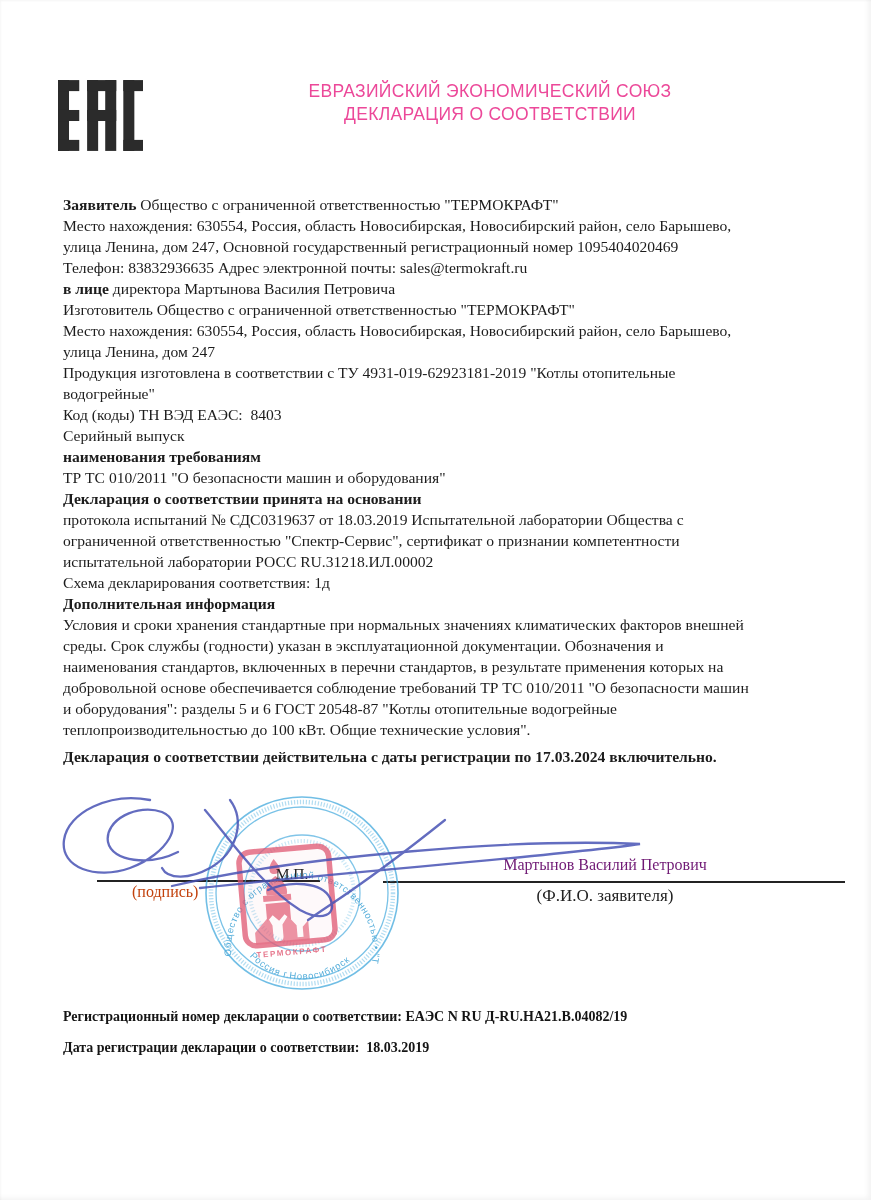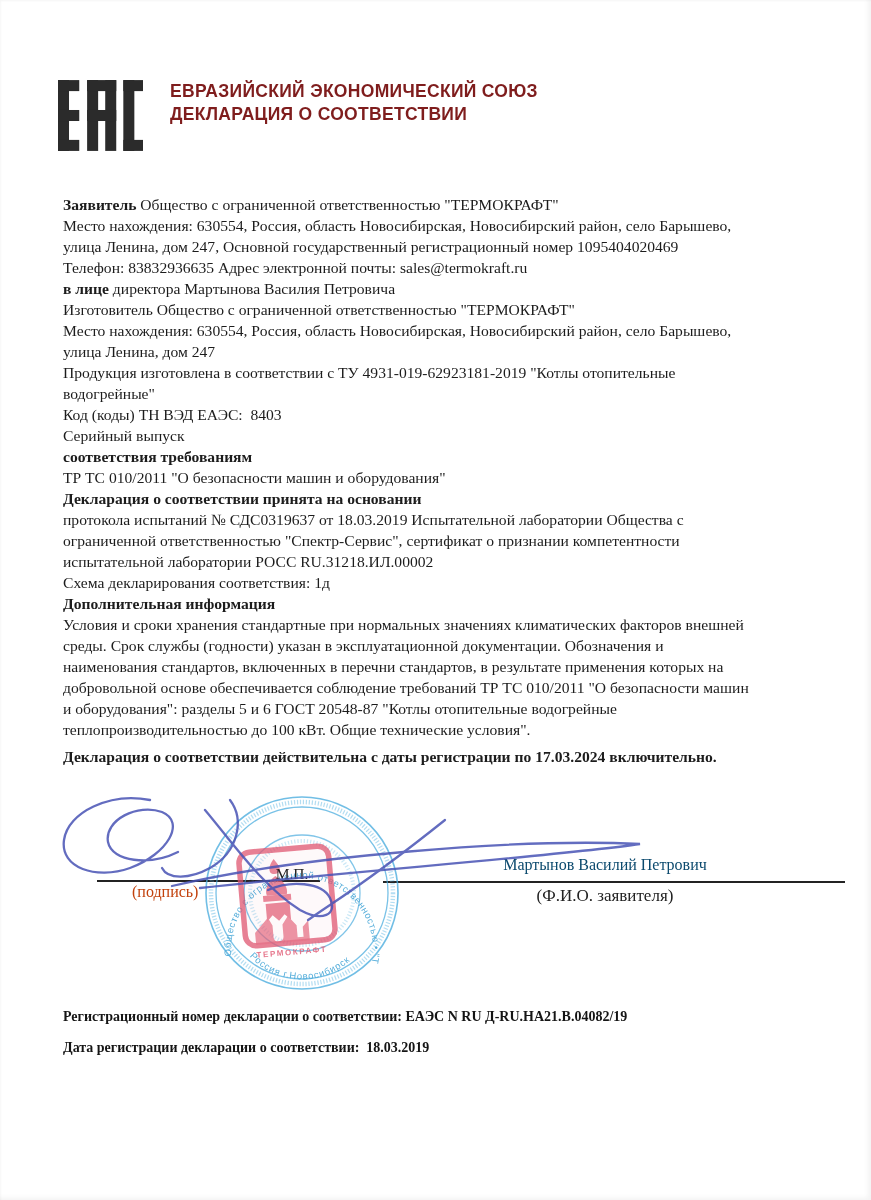--- a/index.html
+++ b/index.html
@@ -6,23 +6,23 @@
   body{
     width:871px;height:1200px;position:relative;background:#ffffff;
     font-family:"Liberation Serif","DejaVu Serif",serif;color:#1c1c1c;
     overflow:hidden;
   }
   .page-edge{position:absolute;inset:0;box-shadow:inset -3px -2px 5px rgba(0,0,0,0.05), inset 1px 1px 2px rgba(0,0,0,0.03);pointer-events:none;}
 
   
   .eac-logo{position:absolute;left:58px;top:78px;width:85px;height:75px;}
   .title-block{
-    position:absolute;left:170px;top:80px;width:640px;text-align:left;
+    position:absolute;left:170px;top:80px;width:640px;text-align:center;
     font-family:"Liberation Sans","DejaVu Sans",sans-serif;
-    font-weight:bold;font-size:17.5px;line-height:23px;color:#7f1d1d;letter-spacing:0.3px;
+    font-weight:normal;font-size:17.5px;line-height:23px;color:#ec4899;letter-spacing:0.3px;
   }
 
   
   .doc-lines{
     position:absolute;left:63px;top:170px;width:770px;
     font-size:15.6px;line-height:21px;margin-top:24px;
   }
   .doc-line{white-space:pre;height:21px;}
   .doc-line:last-child{margin-top:6px;}
   .doc-line .bold{font-weight:bold;}
@@ -30,21 +30,21 @@
   
   .sig-line{position:absolute;height:1.6px;background:#232323;}
   .sig-line.left{left:97px;top:880px;width:223px;}
   .sig-line.right{left:383px;top:881px;width:462px;}
   .sig-label{
     position:absolute;left:132px;top:883px;width:80px;text-align:left;
     font-size:16px;color:#c2410c;
   }
   .fio-name{
     position:absolute;left:450px;top:856px;width:310px;text-align:center;
-    font-size:16px;color:#0c4a6e;
+    font-size:16px;color:#701a75;
   }
   .fio-label{
     position:absolute;left:450px;top:886px;width:310px;text-align:center;
     font-size:17px;color:#222;
   }
   .stamp-overlay{position:absolute;left:0;top:778px;width:871px;height:222px;pointer-events:none;}
 
   
   .footer-block{
     position:absolute;left:63px;top:1001px;width:790px;
@@ -84,21 +84,21 @@
     <div class="doc-line"><span>улица Ленина, дом 247, Основной государственный регистрационный номер 1095404020469</span></div>
     <div class="doc-line"><span>Телефон: 83832936635 Адрес электронной почты: sales@termokraft.ru</span></div>
     <div class="doc-line"><span class="bold">в лице </span><span>директора Мартынова Василия Петровича</span></div>
     <div class="doc-line"><span>Изготовитель Общество с ограниченной ответственностью "ТЕРМОКРАФТ"</span></div>
     <div class="doc-line"><span>Место нахождения: 630554, Россия, область Новосибирская, Новосибирский район, село Барышево,</span></div>
     <div class="doc-line"><span>улица Ленина, дом 247</span></div>
     <div class="doc-line"><span>Продукция изготовлена в соответствии с ТУ 4931-019-62923181-2019 "Котлы отопительные</span></div>
     <div class="doc-line"><span>водогрейные"</span></div>
     <div class="doc-line"><span>Код (коды) ТН ВЭД ЕАЭС:  8403</span></div>
     <div class="doc-line"><span>Серийный выпуск</span></div>
-    <div class="doc-line"><span class="bold">соответствия требованиям</span></div>
+    <div class="doc-line"><span class="bold">наименования требованиям</span></div>
     <div class="doc-line"><span>ТР ТС 010/2011 "О безопасности машин и оборудования"</span></div>
     <div class="doc-line"><span class="bold">Декларация о соответствии принята на основании</span></div>
     <div class="doc-line"><span>протокола испытаний № СДС0319637 от 18.03.2019 Испытательной лаборатории Общества с</span></div>
     <div class="doc-line"><span>ограниченной ответственностью "Спектр-Сервис", сертификат о признании компетентности</span></div>
     <div class="doc-line"><span>испытательной лаборатории РОСС RU.31218.ИЛ.00002</span></div>
     <div class="doc-line"><span>Схема декларирования соответствия: 1д</span></div>
     <div class="doc-line"><span class="bold">Дополнительная информация</span></div>
     <div class="doc-line"><span>Условия и сроки хранения стандартные при нормальных значениях климатических факторов внешней</span></div>
     <div class="doc-line"><span>среды. Срок службы (годности) указан в эксплуатационной документации. Обозначения и</span></div>
     <div class="doc-line"><span>наименования стандартов, включенных в перечни стандартов, в результате применения которых на</span></div>

